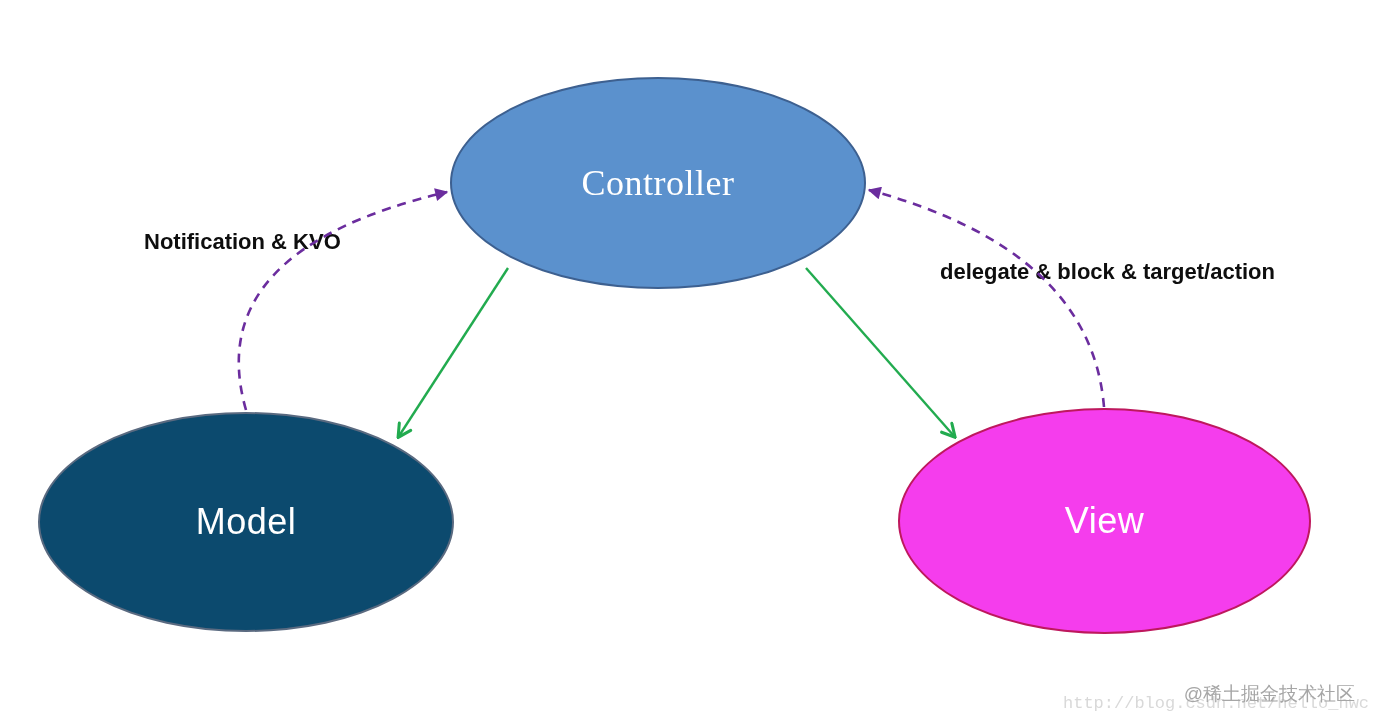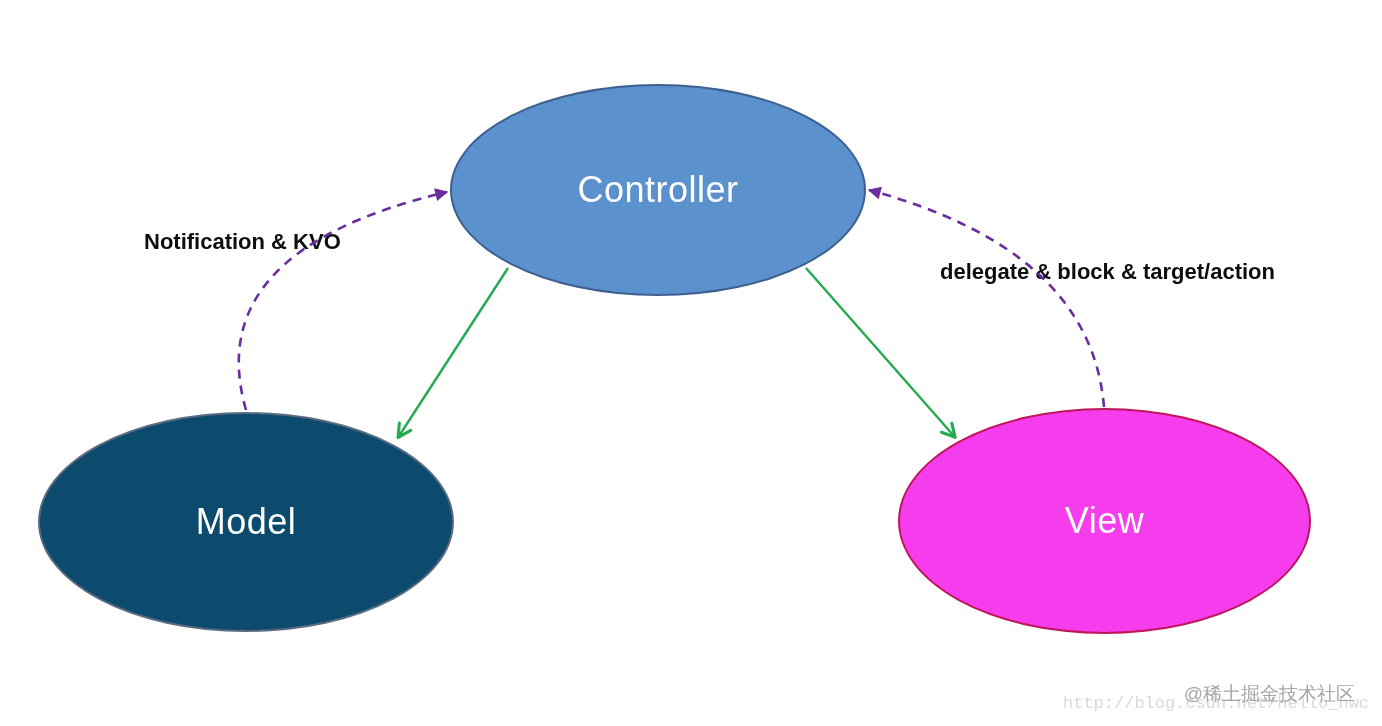--- a/index.html
+++ b/index.html
@@ -17,22 +17,22 @@
     box-sizing:border-box;
   }
   .ellipse span{
     color:#ffffff;
     font-size:36px;
     font-weight:normal;
     letter-spacing:0.5px;
     user-select:none;
   }
   .node-controller{
-    left:450px;top:84px;width:416px;height:212px;
-    background:#5b91cd;border:2px solid #3d6090;
+    left:450px;top:77px;width:416px;height:212px;
+    background:#5b91cd;border:2px solid #3d6090;font-family:Liberation Serif, serif;
   }
   .node-model{
     left:38px;top:412px;width:416px;height:220px;
     background:#0c4a6e;border:2px solid #5a6a80;
   }
   .node-view{
     left:898px;top:408px;width:413px;height:226px;
     background:#f53ded;border:2px solid #be185d;
   }
   .edge-label{

